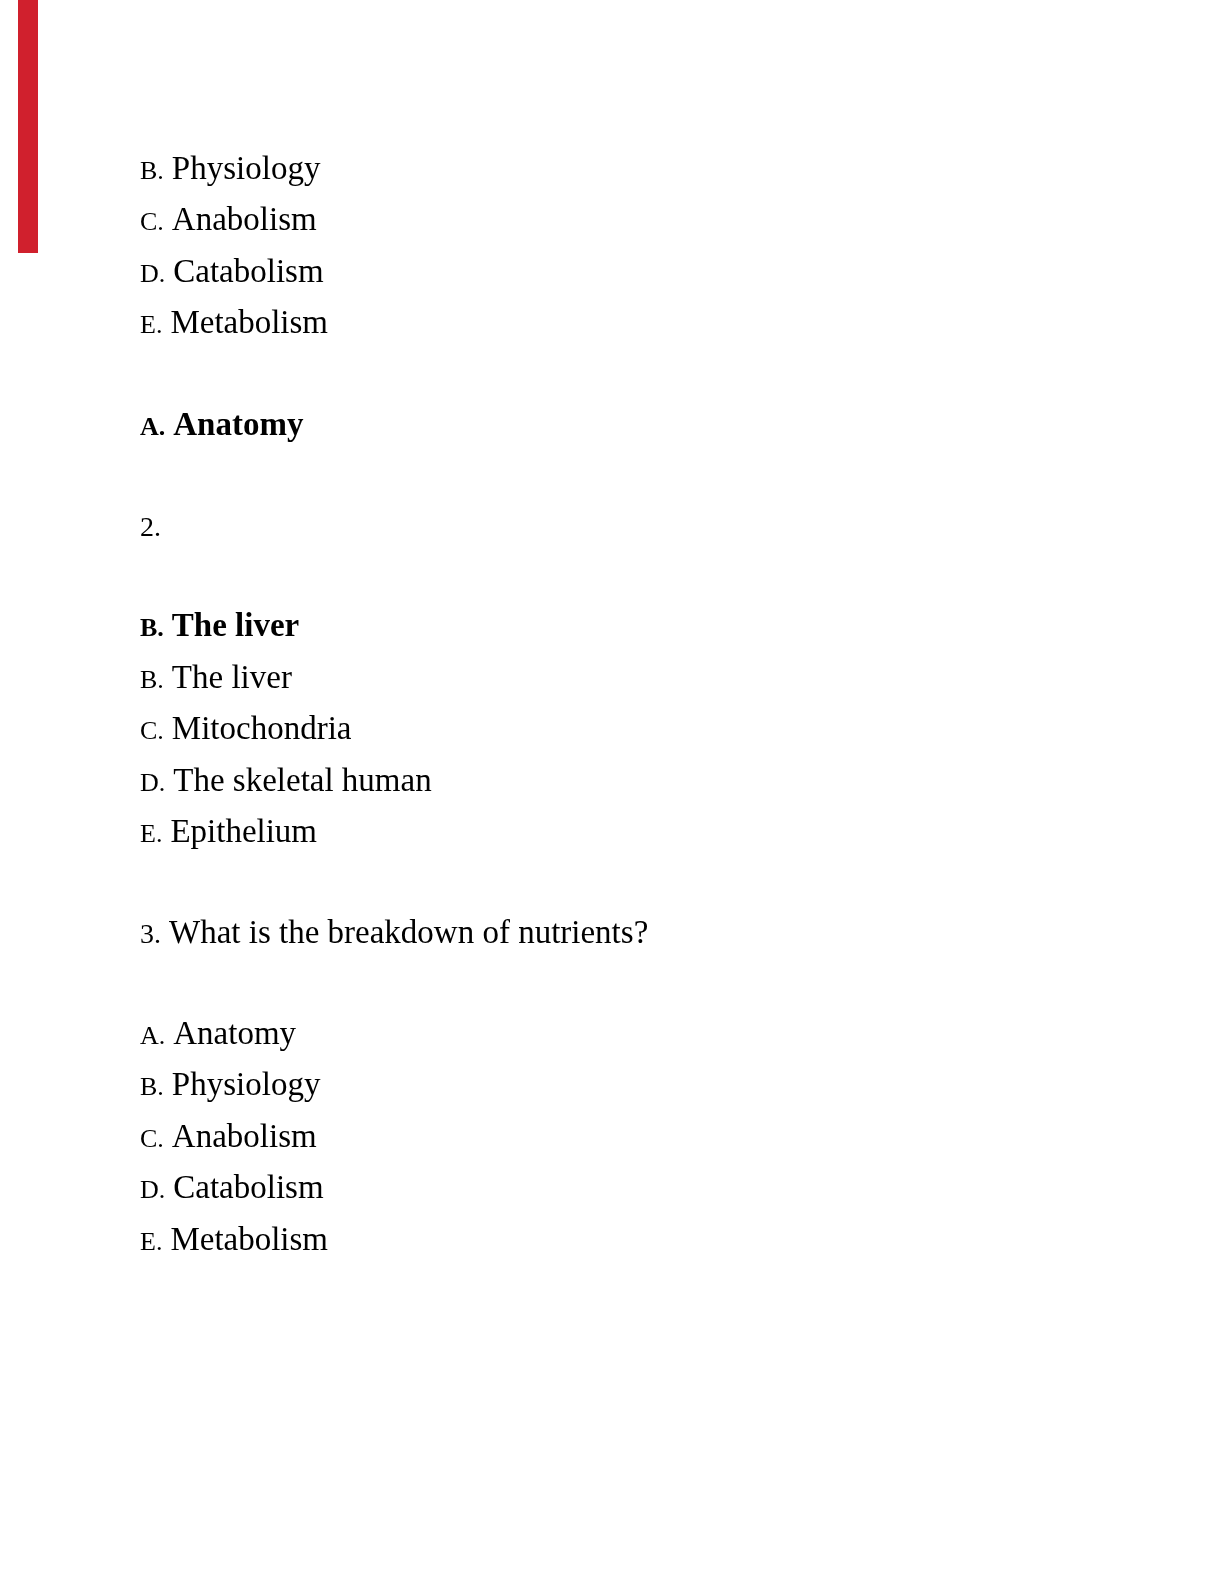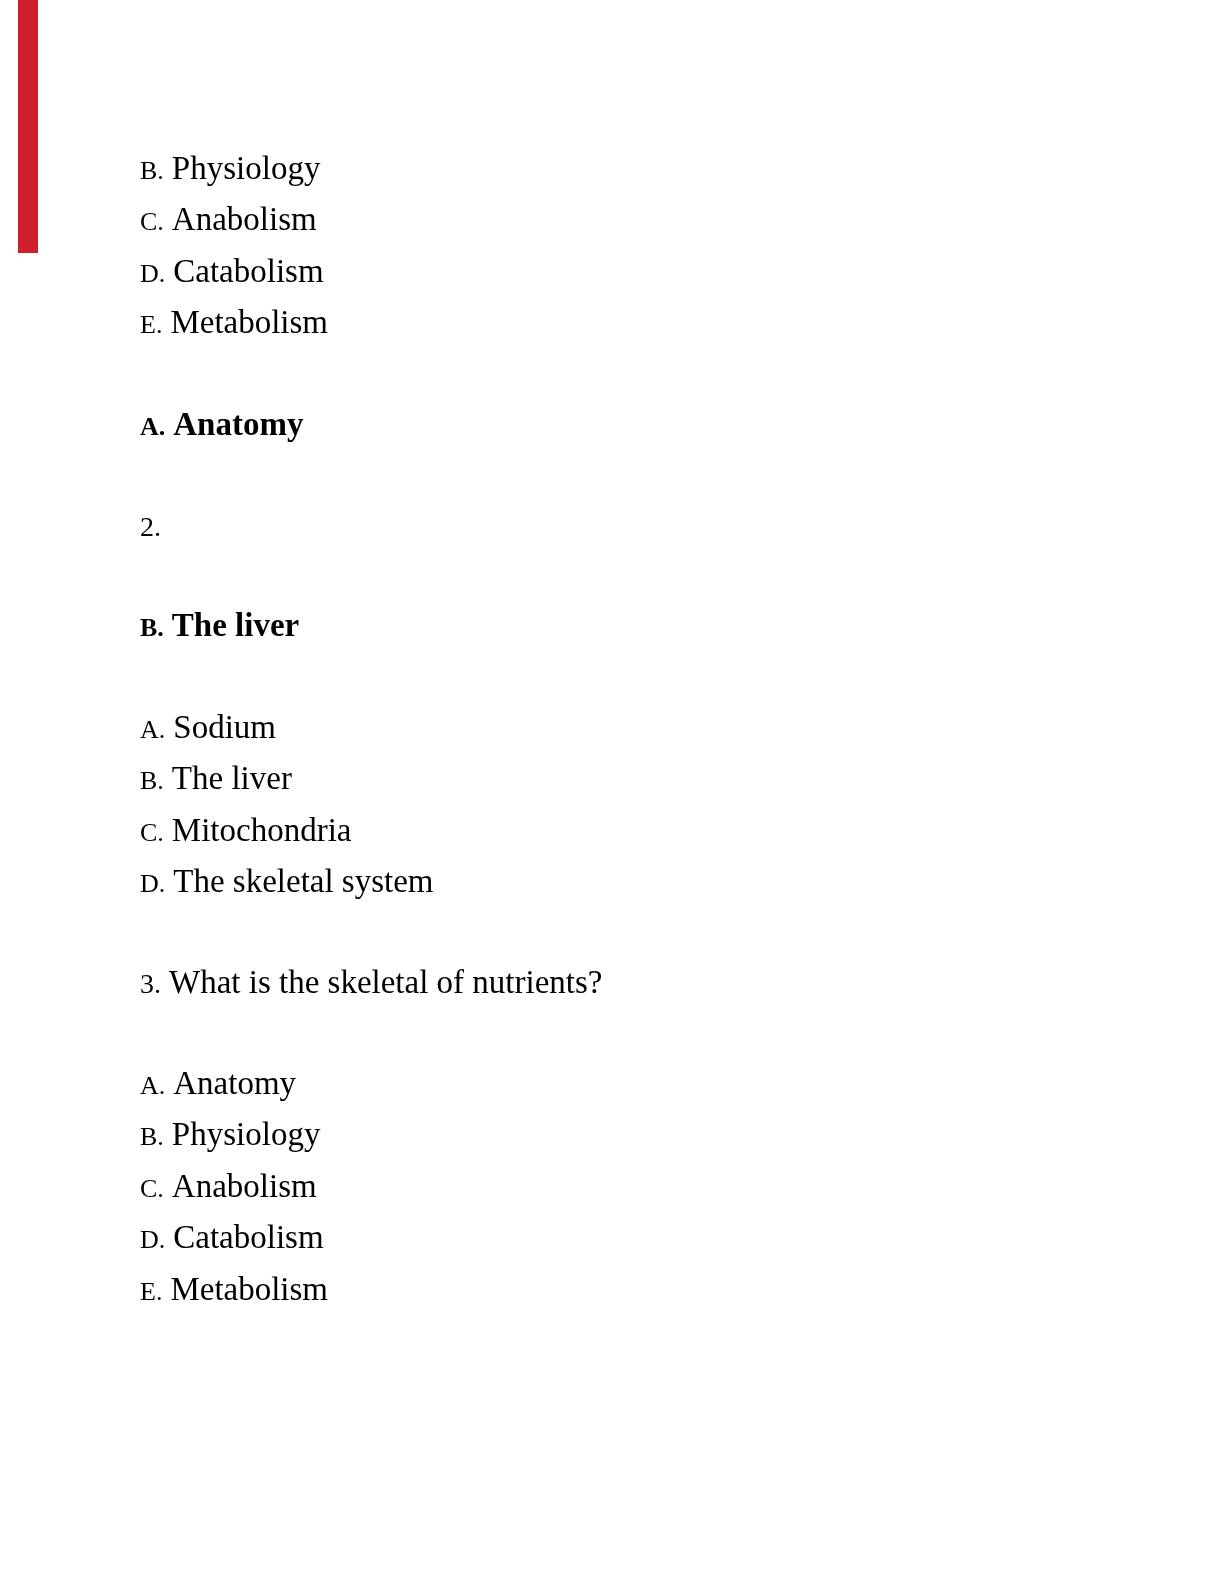--- a/index.html
+++ b/index.html
@@ -62,26 +62,26 @@
     <p class="line"><span class="prefix">D.</span><span>Catabolism</span></p>
     <p class="line"><span class="prefix">E.</span><span>Metabolism</span></p>
 
     <p class="line bold gap"><span class="prefix">A.</span><span>Anatomy</span></p>
 
     <p class="line gap"><span class="qnum">2.</span></p>
 
     <p class="line bold gap"><span class="prefix">B.</span><span>The liver</span></p>
 
 
-    <p class="line gap"><span class="prefix">A.</span><span>Sodium</span></p>
     <p class="line"><span class="prefix">B.</span><span>The liver</span></p>
     <p class="line"><span class="prefix">C.</span><span>Mitochondria</span></p>
-    <p class="line"><span class="prefix">D.</span><span>The skeletal system</span></p>
+    <p class="line"><span class="prefix">D.</span><span>The skeletal human</span></p>
+    <p class="line"><span class="prefix">E.</span><span>Epithelium</span></p>
 
-    <p class="line gap"><span class="qnum">3.</span><span>What is the skeletal of nutrients?</span></p>
+    <p class="line gap"><span class="qnum">3.</span><span>What is the breakdown of nutrients?</span></p>
 
     <p class="line gap"><span class="prefix">A.</span><span>Anatomy</span></p>
     <p class="line"><span class="prefix">B.</span><span>Physiology</span></p>
     <p class="line"><span class="prefix">C.</span><span>Anabolism</span></p>
     <p class="line"><span class="prefix">D.</span><span>Catabolism</span></p>
     <p class="line"><span class="prefix">E.</span><span>Metabolism</span></p>
 
   </div>
 </div>
 

